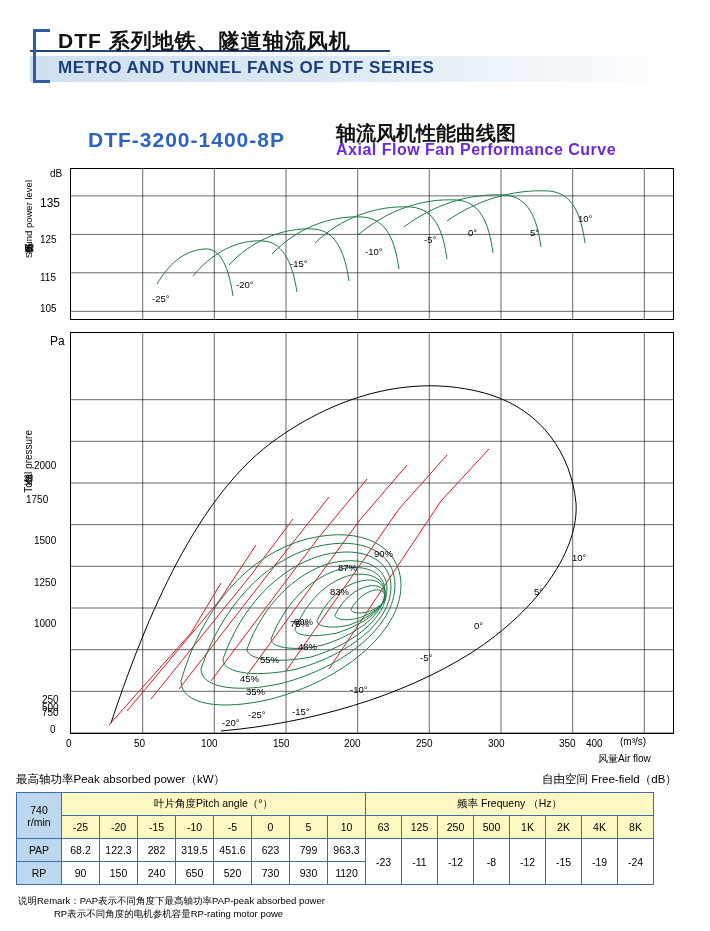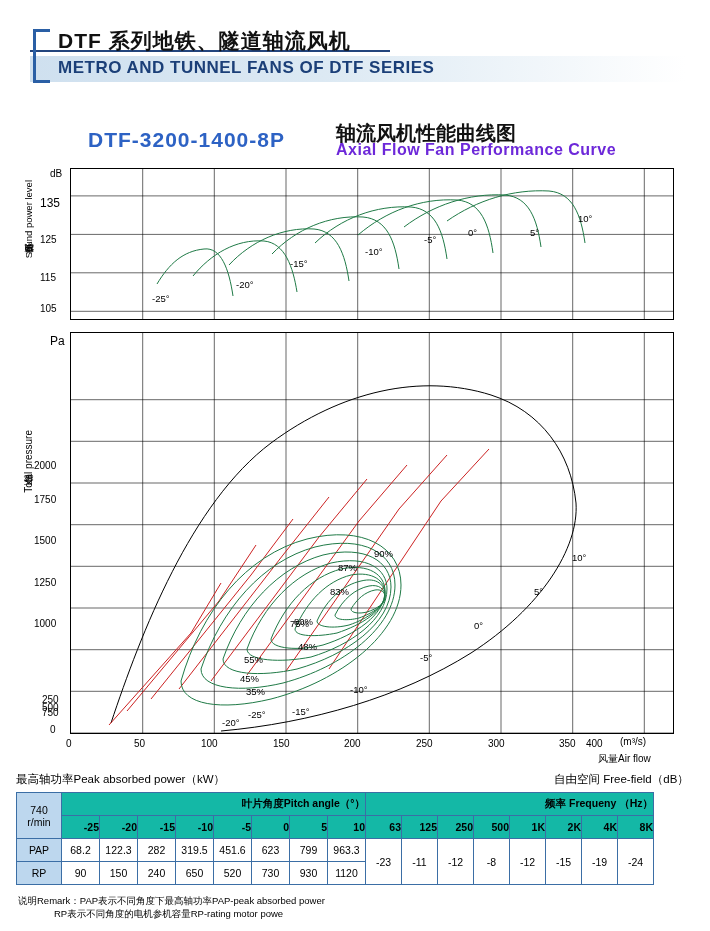--- a/index.html
+++ b/index.html
@@ -41,24 +41,24 @@
   .ylab-sound{position:absolute;left:22px;top:180px;font-size:10px;width:14px;line-height:11px;text-align:center;}
   .unit-db{position:absolute;left:50px;top:168px;font-size:10px;}
   .unit-pa{position:absolute;left:50px;top:334px;font-size:12px;}
   .xunit{position:absolute;left:620px;top:736px;font-size:10px;}
   .xflow{position:absolute;left:598px;top:752px;font-size:10px;}
   .rho{position:absolute;left:536px;top:340px;font-size:11px;border:1px solid #000;padding:3px 7px;background:#fff;}
   .rd{position:absolute;left:598px;top:510px;font-size:11px;}
 
   
   .tbl-cap-l{position:absolute;left:16px;top:772px;font-size:11.5px;}
-  .tbl-cap-r{position:absolute;left:554px;top:772px;font-size:11.5px;}
+  .tbl-cap-r{position:absolute;left:542px;top:772px;font-size:11.5px;}
   table.data{position:absolute;left:16px;top:792px;border-collapse:collapse;}
   table.data td{border:1px solid #3b6ea5;font-size:10.5px;text-align:center;padding:0;height:22px;}
-  table.data td.hdr{background:#14b8a6;font-weight:bold;text-align:right;}
+  table.data td.hdr{background:#fef9c3;font-weight:normal;}
   table.data td.lbl{background:#bdd7ee;}
   .remark{position:absolute;left:18px;top:894px;font-size:9.5px;line-height:13px;color:#000;}
 </style>
 </head>
 <body>
 
 <div class="header">
   <div class="hdr-bar"></div>
   <div class="hdr-rule"></div>
   <div class="hdr-bracket"></div>
@@ -165,21 +165,21 @@
   <path class="curveG" d="M176,316 C192,272 224,240 260,230 C296,222 316,236 316,256 C316,286 280,312 240,324 C210,330 176,328 176,316 Z"></path>
   <path class="curveG" d="M200,306 C214,270 240,244 270,236 C298,230 314,242 314,258 C314,282 284,302 252,312 C228,318 200,316 200,306 Z"></path>
   <path class="curveG" d="M224,296 C236,268 256,248 280,242 C302,238 314,248 314,260 C314,278 290,292 266,300 C246,304 224,304 224,296 Z"></path>
   <path class="curveG" d="M246,288 C256,266 272,252 290,248 C306,244 314,252 314,262 C314,274 296,286 278,292 C262,296 246,294 246,288 Z"></path>
   <path class="curveG" d="M264,282 C272,266 284,256 298,253 C308,251 314,256 314,264 C314,272 302,280 288,285 C276,288 264,287 264,282 Z"></path>
   <path class="curveG" d="M280,276 C286,266 294,259 304,257 C310,256 314,259 314,264 C314,270 306,276 296,279 C288,281 280,280 280,276 Z"></path>
 </svg>
 </div>
 
 <div style="position:absolute;left:34px;top:460px;font-size:10px;">2000</div>
-<div style="position:absolute;left:34px;top:494px;font-size:10px;">1750</div>
+<div style="position:absolute;left:26px;top:494px;font-size:10px;">1750</div>
 <div style="position:absolute;left:34px;top:535px;font-size:10px;">1500</div>
 <div style="position:absolute;left:34px;top:577px;font-size:10px;">1250</div>
 <div style="position:absolute;left:34px;top:618px;font-size:10px;">1000</div>
 
 <div style="position:absolute;left:42px;top:660px;font-size:10px;margin-top:47px;">750</div>
 
 <div style="position:absolute;left:42px;top:702px;font-size:10px;">500</div>
 
 <div style="position:absolute;left:42px;top:694px;font-size:10px;" id="t250">250</div>
 <div style="position:absolute;left:50px;top:724px;font-size:10px;">0</div>
@@ -193,21 +193,21 @@
 <div style="position:absolute;left:488px;top:738px;font-size:10px;">300</div>
 <div style="position:absolute;left:559px;top:738px;font-size:10px;">350</div>
 <div style="position:absolute;left:586px;top:738px;font-size:10px;">400</div>
 
 <div style="position:absolute;left:374px;top:548px;font-size:9.5px;">90%</div>
 <div style="position:absolute;left:338px;top:562px;font-size:9.5px;">87%</div>
 <div style="position:absolute;left:330px;top:586px;font-size:9.5px;">83%</div>
 <div style="position:absolute;left:294px;top:616px;font-size:9.5px;">80%</div>
 <div style="position:absolute;left:290px;top:618px;font-size:9.5px;">75%</div>
 <div style="position:absolute;left:298px;top:641px;font-size:9.5px;">48%</div>
-<div style="position:absolute;left:244px;top:654px;font-size:9.5px;">55%</div>
+<div style="position:absolute;left:260px;top:654px;font-size:9.5px;">55%</div>
 <div style="position:absolute;left:240px;top:673px;font-size:9.5px;">45%</div>
 <div style="position:absolute;left:246px;top:686px;font-size:9.5px;">35%</div>
 <div style="position:absolute;left:572px;top:552px;font-size:9.5px;">10°</div>
 <div style="position:absolute;left:534px;top:586px;font-size:9.5px;">5°</div>
 <div style="position:absolute;left:474px;top:620px;font-size:9.5px;">0°</div>
 <div style="position:absolute;left:420px;top:652px;font-size:9.5px;">-5°</div>
 <div style="position:absolute;left:350px;top:684px;font-size:9.5px;">-10°</div>
 <div style="position:absolute;left:292px;top:706px;font-size:9.5px;">-15°</div>
 <div style="position:absolute;left:222px;top:717px;font-size:9.5px;">-20°</div>
 <div style="position:absolute;left:248px;top:709px;font-size:9.5px;">-25°</div>

